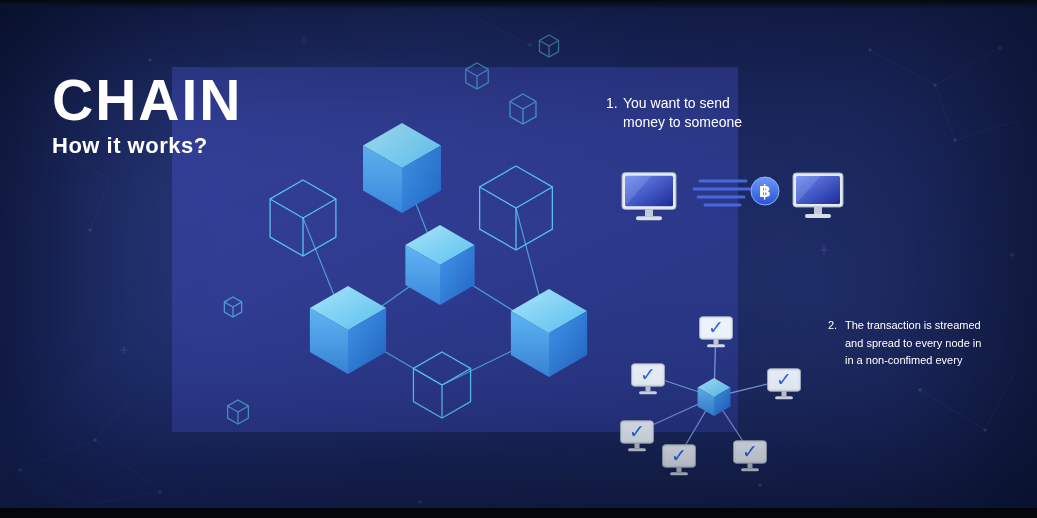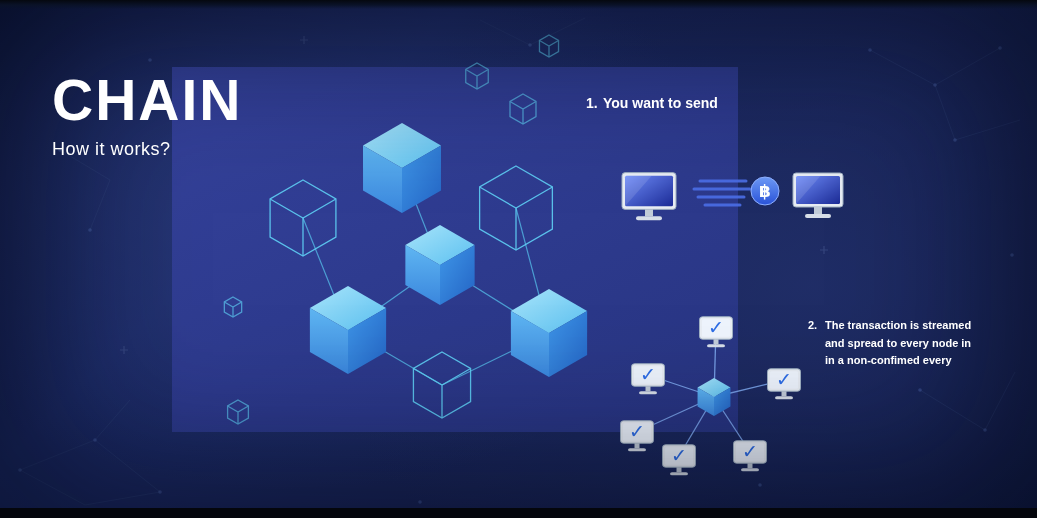--- a/index.html
+++ b/index.html
@@ -18,22 +18,22 @@
     background:linear-gradient(155deg,#35429c 0%,#2d3a8d 55%,#273480 100%);
   }
   .art{position:absolute;left:0;top:0;z-index:2;}
   .vignette{position:absolute;inset:0;z-index:3;pointer-events:none;
     box-shadow:inset 0 0 140px 45px rgba(4,8,24,0.55);}
   .bar-top{position:absolute;top:0;left:0;width:100%;height:9px;z-index:4;
     background:linear-gradient(to bottom,#05080f 0%,#0a1228 55%,rgba(10,18,40,0) 100%);}
   .bar-bottom{position:absolute;bottom:0;left:0;width:100%;height:10px;z-index:4;background:#04060c;}
   .title-block{position:absolute;left:52px;top:72px;z-index:5;}
   .title-line{font-size:57px;font-weight:800;line-height:57px;letter-spacing:2px;color:#ffffff;}
-  .subtitle{font-size:18px;font-weight:normal;margin-top:10px;letter-spacing:.5px;color:#ffffff;}
-  .step-caption{position:absolute;z-index:5;font-weight:bold;color:#ffffff;}
+  .subtitle{font-size:22px;font-weight:bold;margin-top:4px;letter-spacing:.5px;color:#ffffff;}
+  .step-caption{position:absolute;z-index:5;font-weight:normal;color:#ffffff;margin-left:20px;}
   .step1{left:586px;top:94px;font-size:14px;line-height:19px;}
   .step2{left:808px;top:317px;font-size:11px;line-height:17.5px;width:225px;}
   .num{display:inline-block;width:17px;}
   .indent{padding-left:17px;}
 </style>
 </head>
 <body>
 
 <div class="canvas">
 
@@ -240,20 +240,21 @@
   <div class="bar-top"></div>
   <div class="bar-bottom"></div>
 
   <div class="title-block">
     <div class="title-line">CHAIN</div>
     <div class="subtitle">How it works?</div>
   </div>
 
   <div class="step-caption step1">
     <div class="cap-line"><span class="num">1.</span><span>You want to send</span></div>
+    <div class="cap-line indent">money to someone</div>
   </div>
 
   <div class="step-caption step2">
     <div class="cap-line"><span class="num">2.</span><span>The transaction is streamed</span></div>
     <div class="cap-line indent">and spread to every node in</div>
     <div class="cap-line indent">in a non-confimed every</div>
   </div>
 
 </div>
 

